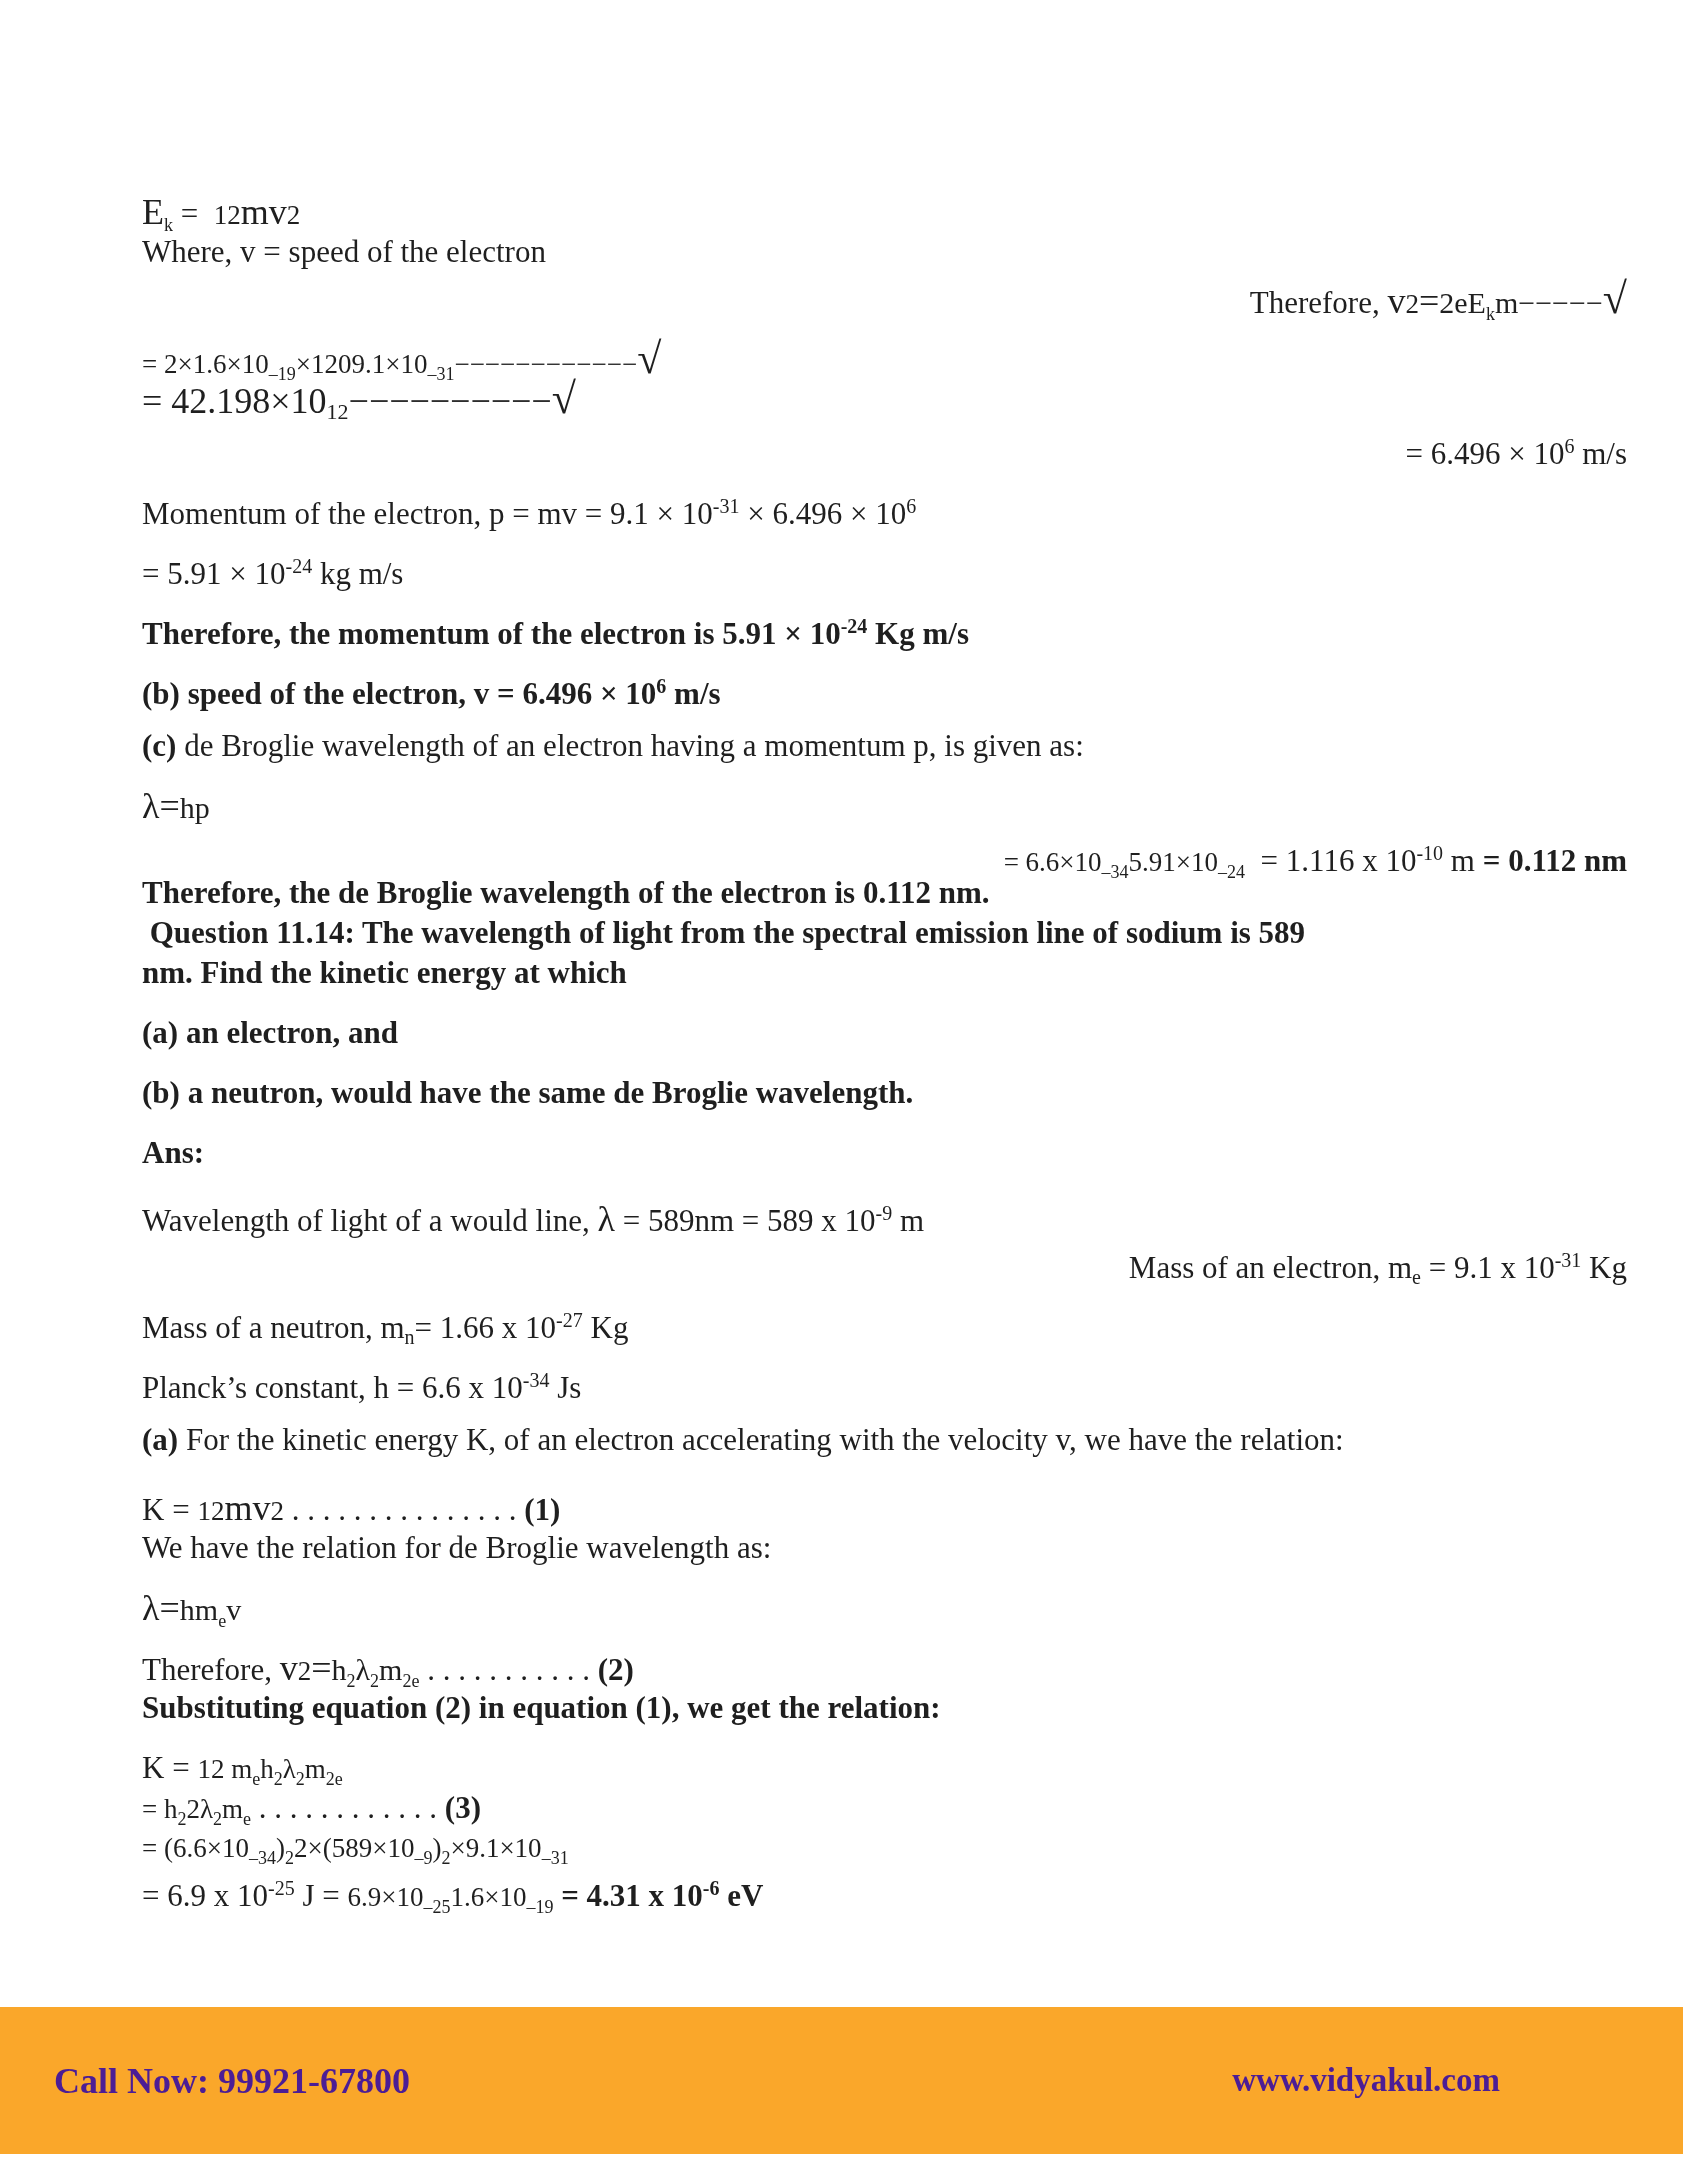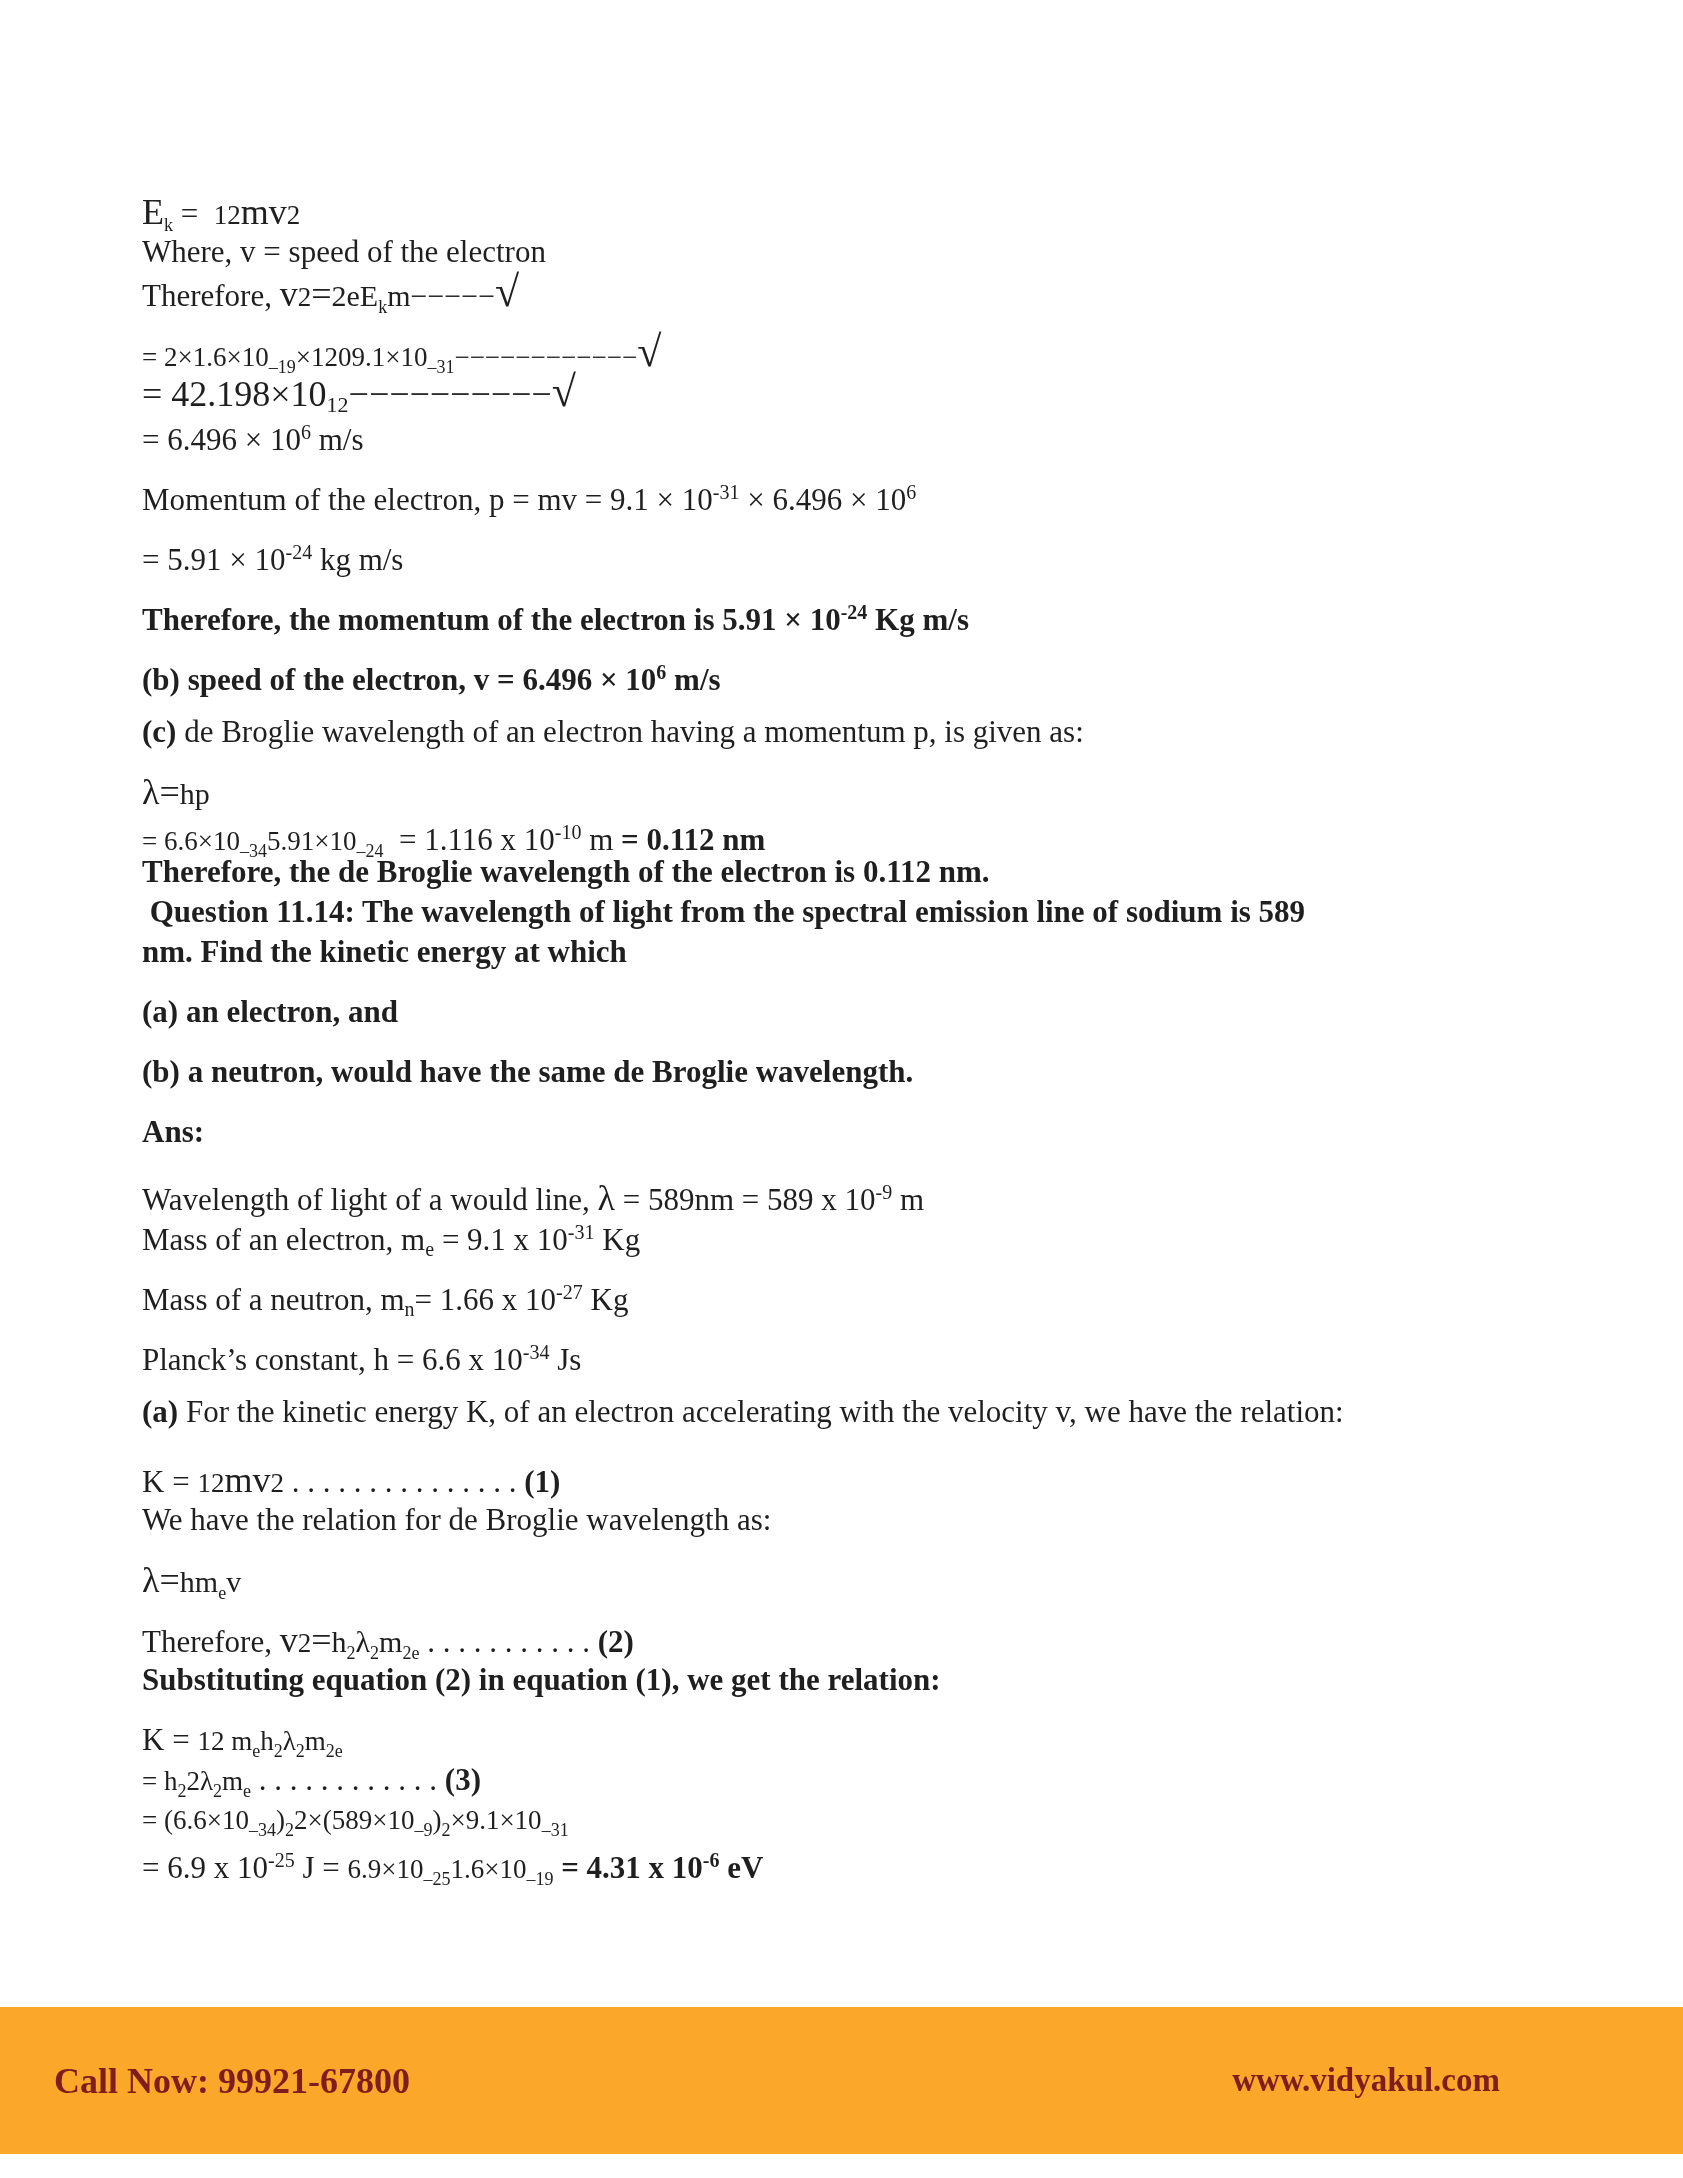--- a/index.html
+++ b/index.html
@@ -4,21 +4,21 @@
 <style>
   html,body{margin:0;padding:0;}
   body{
     width:1683px;height:2178px;position:relative;background:#ffffff;
     font-family:"Liberation Serif","DejaVu Serif",serif;color:#1f1f1f;overflow:hidden;
   }
   .content{position:absolute;left:142px;top:200px;width:1485px;}
   .line{height:40px;line-height:24px;white-space:pre;}
   
   .s0{margin-top:0;}
-  .s1{}
+  .s1{margin-top:7px;text-align:right;}
   .s2{margin-top:20px;}
   .s3{margin-top:20px;}
   .s4{margin-top:28px;}
   .s5{}
   
   .seg-n  {font-size:31px;}
   .seg-b  {font-size:31px;font-weight:bold;}
   .seg-m  {font-size:30px;}
   .seg-ml {font-size:36px;}
   .seg-ms {font-size:27px;}
@@ -70,18 +70,18 @@
       <div class="line s4"><span class="seg-n">K = </span><span class="seg-ms">12</span><span class="seg-ml">mv</span><span class="seg-ms">2</span><span class="seg-n"> . . . . . . . . . . . . . . . </span><span class="seg-b">(1)</span></div>
       <div class="line s0"><span class="seg-n">We have the relation for de Broglie wavelength as:</span></div>
       <div class="line s3"><span class="seg-lam">λ</span><span class="seg-ml">=</span><span class="seg-m">hm</span><span class="seg-msub">e</span><span class="seg-m">v</span></div>
       <div class="line s2"><span class="seg-n">Therefore, </span><span class="seg-ml">v</span><span class="seg-ms">2</span><span class="seg-ml">=</span><span class="seg-m">h</span><span class="seg-msub">2</span><span class="seg-m">λ</span><span class="seg-msub">2</span><span class="seg-m">m</span><span class="seg-msub">2e</span><span class="seg-n"> . . . . . . . . . . . </span><span class="seg-b">(2)</span></div>
       <div class="line s0"><span class="seg-b">Substituting equation (2) in equation (1), we get the relation:</span></div>
       <div class="line s3"><span class="seg-n">K = </span><span class="seg-ms">12</span><span class="seg-ms"> </span><span class="seg-ms">m</span><span class="seg-msub">e</span><span class="seg-ms">h</span><span class="seg-msub">2</span><span class="seg-ms">λ</span><span class="seg-msub">2</span><span class="seg-ms">m</span><span class="seg-msub">2e</span></div>
       <div class="line s0"><span class="seg-ms">= h</span><span class="seg-msub">2</span><span class="seg-ms">2λ</span><span class="seg-msub">2</span><span class="seg-ms">m</span><span class="seg-msub">e</span><span class="seg-n"> . . . . . . . . . . . . </span><span class="seg-b">(3)</span></div>
       <div class="line s0"><span class="seg-ms">= (6.6×10</span><span class="seg-msub">–34</span><span class="seg-ms">)</span><span class="seg-msub">2</span><span class="seg-ms">2×(589×10</span><span class="seg-msub">–9</span><span class="seg-ms">)</span><span class="seg-msub">2</span><span class="seg-ms">×9.1×10</span><span class="seg-msub">–31</span></div>
       <div class="line s0"><span class="seg-n">= 6.9 x 10</span><span class="seg-sup">-25</span><span class="seg-n"> J = </span><span class="seg-ms">6.9×10</span><span class="seg-msub">–25</span><span class="seg-ms">1.6×10</span><span class="seg-msub">–19</span><span class="seg-n"> </span><span class="seg-b">= 4.31 x 10</span><span class="seg-bsup">-6</span><span class="seg-b"> eV</span></div>
     </div>
-  <div class="footer" style="background: rgb(250, 167, 42); color: #7f1d1d;">
+  <div class="footer" style="background: rgb(250, 167, 42); color: #4c1d95;">
     <span class="call">Call Now: 99921-67800</span>
     <span class="site">www.vidyakul.com</span>
   </div>
 </div>
 
 
 </body></html>

